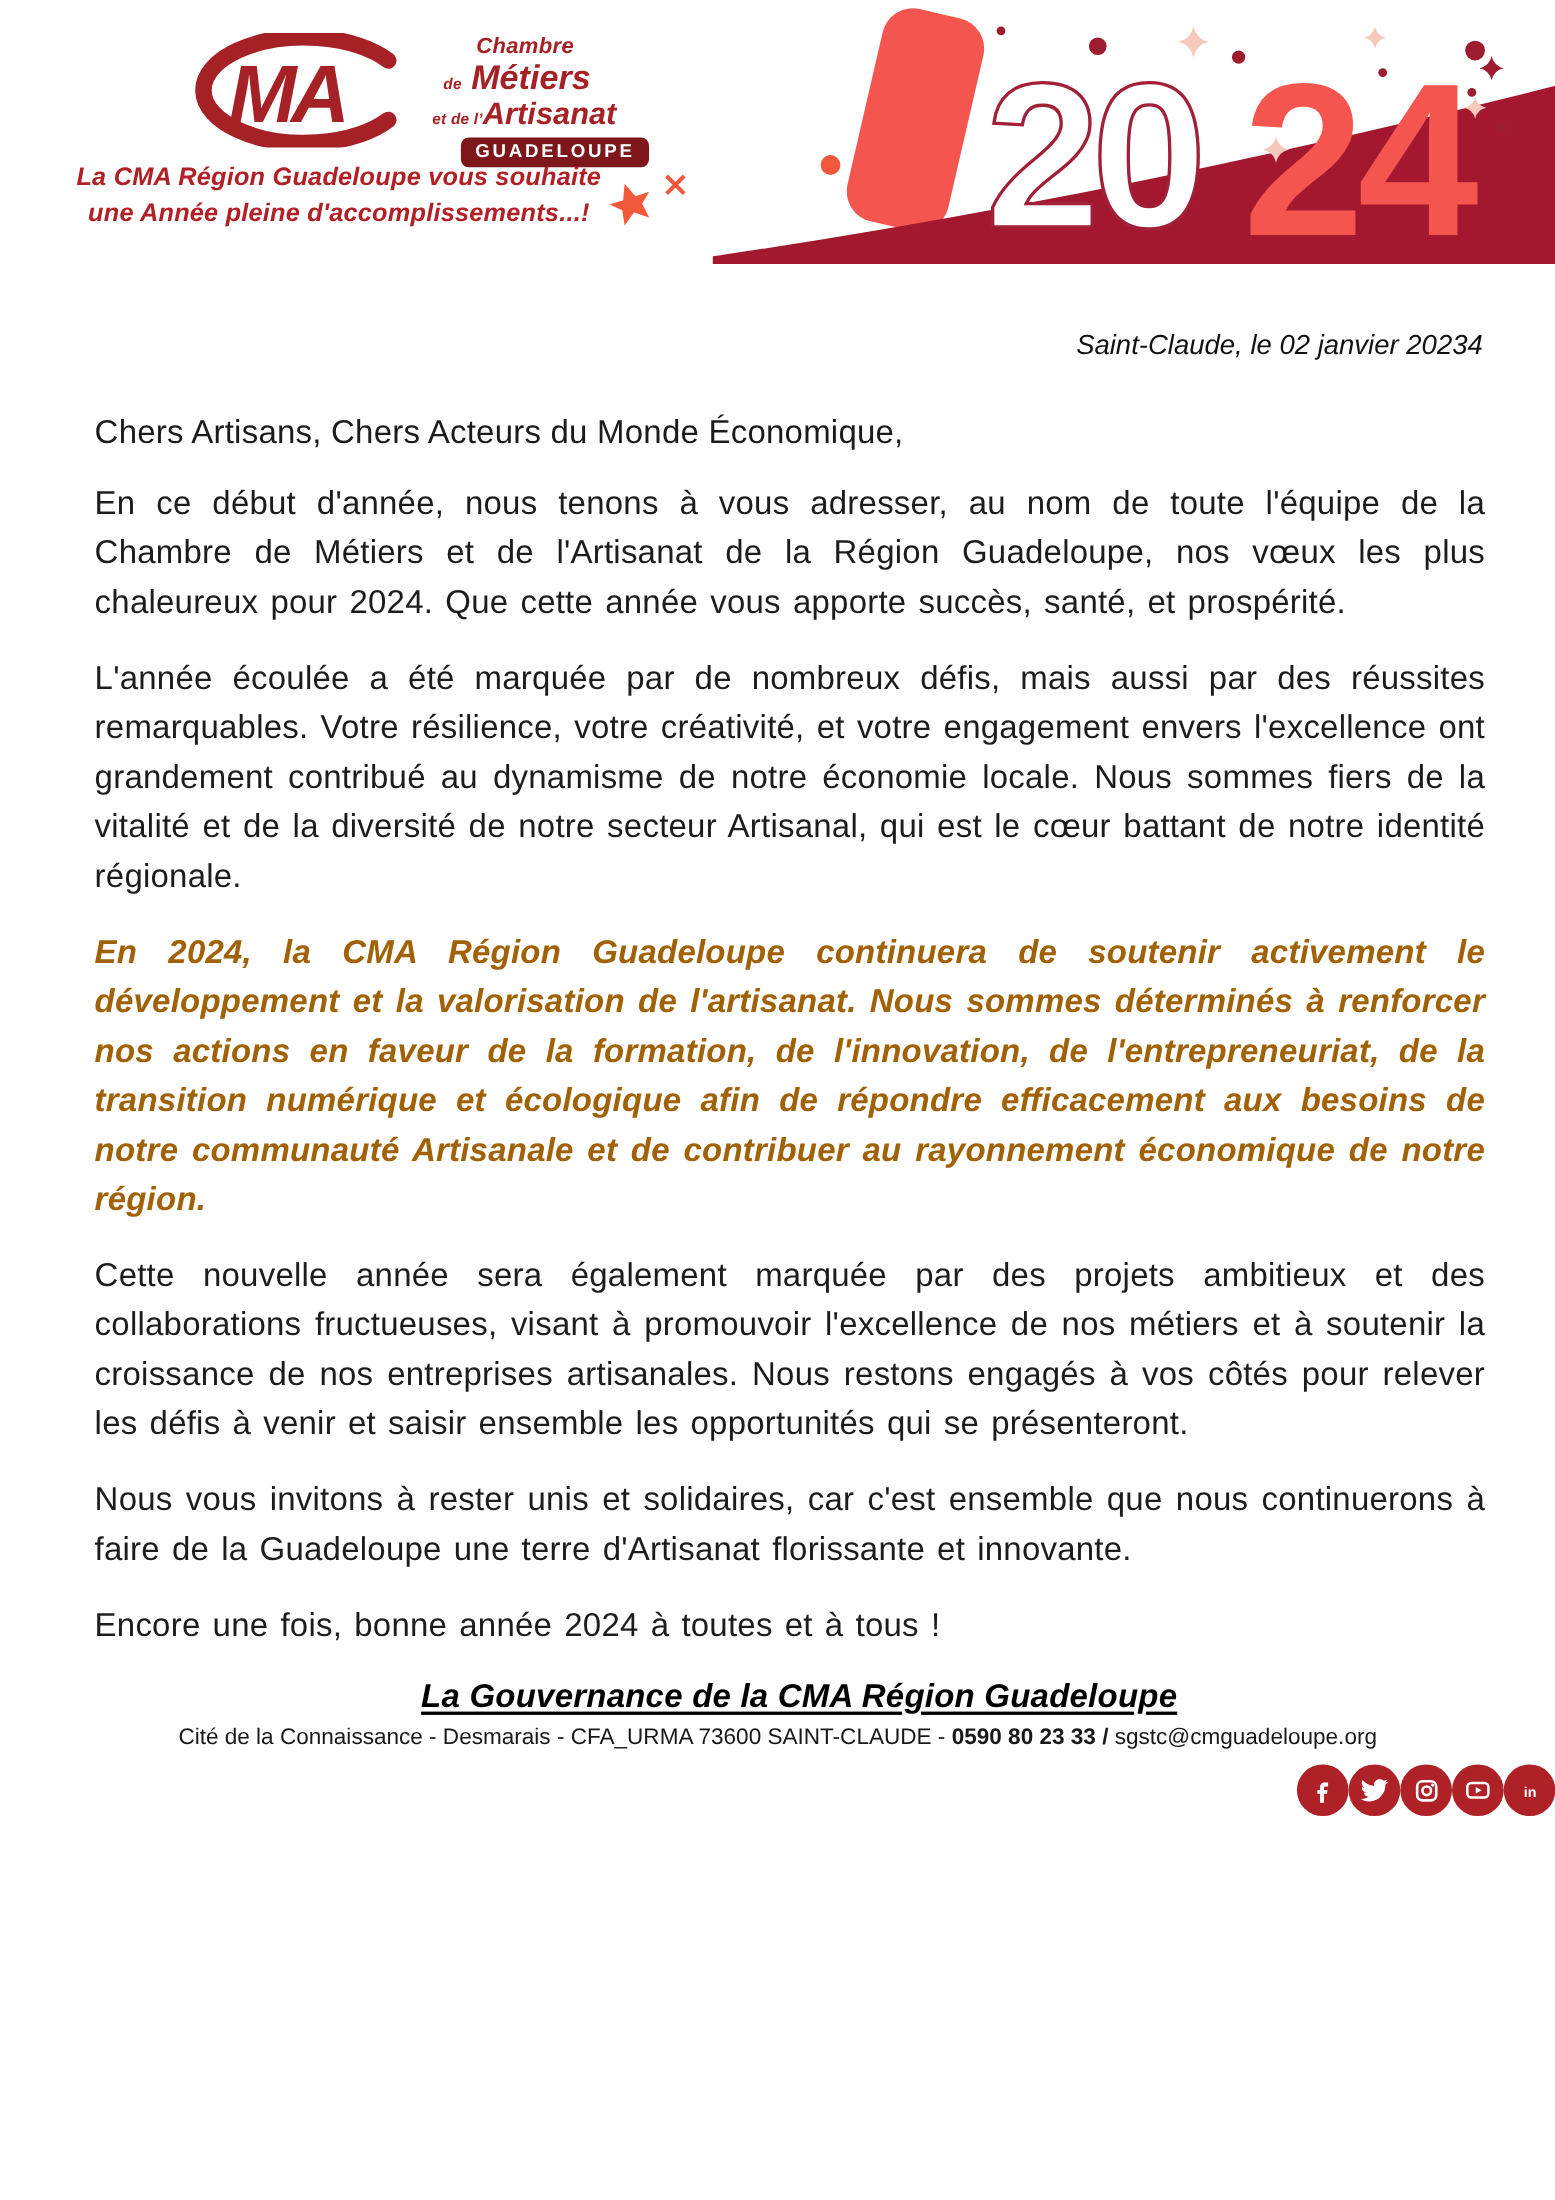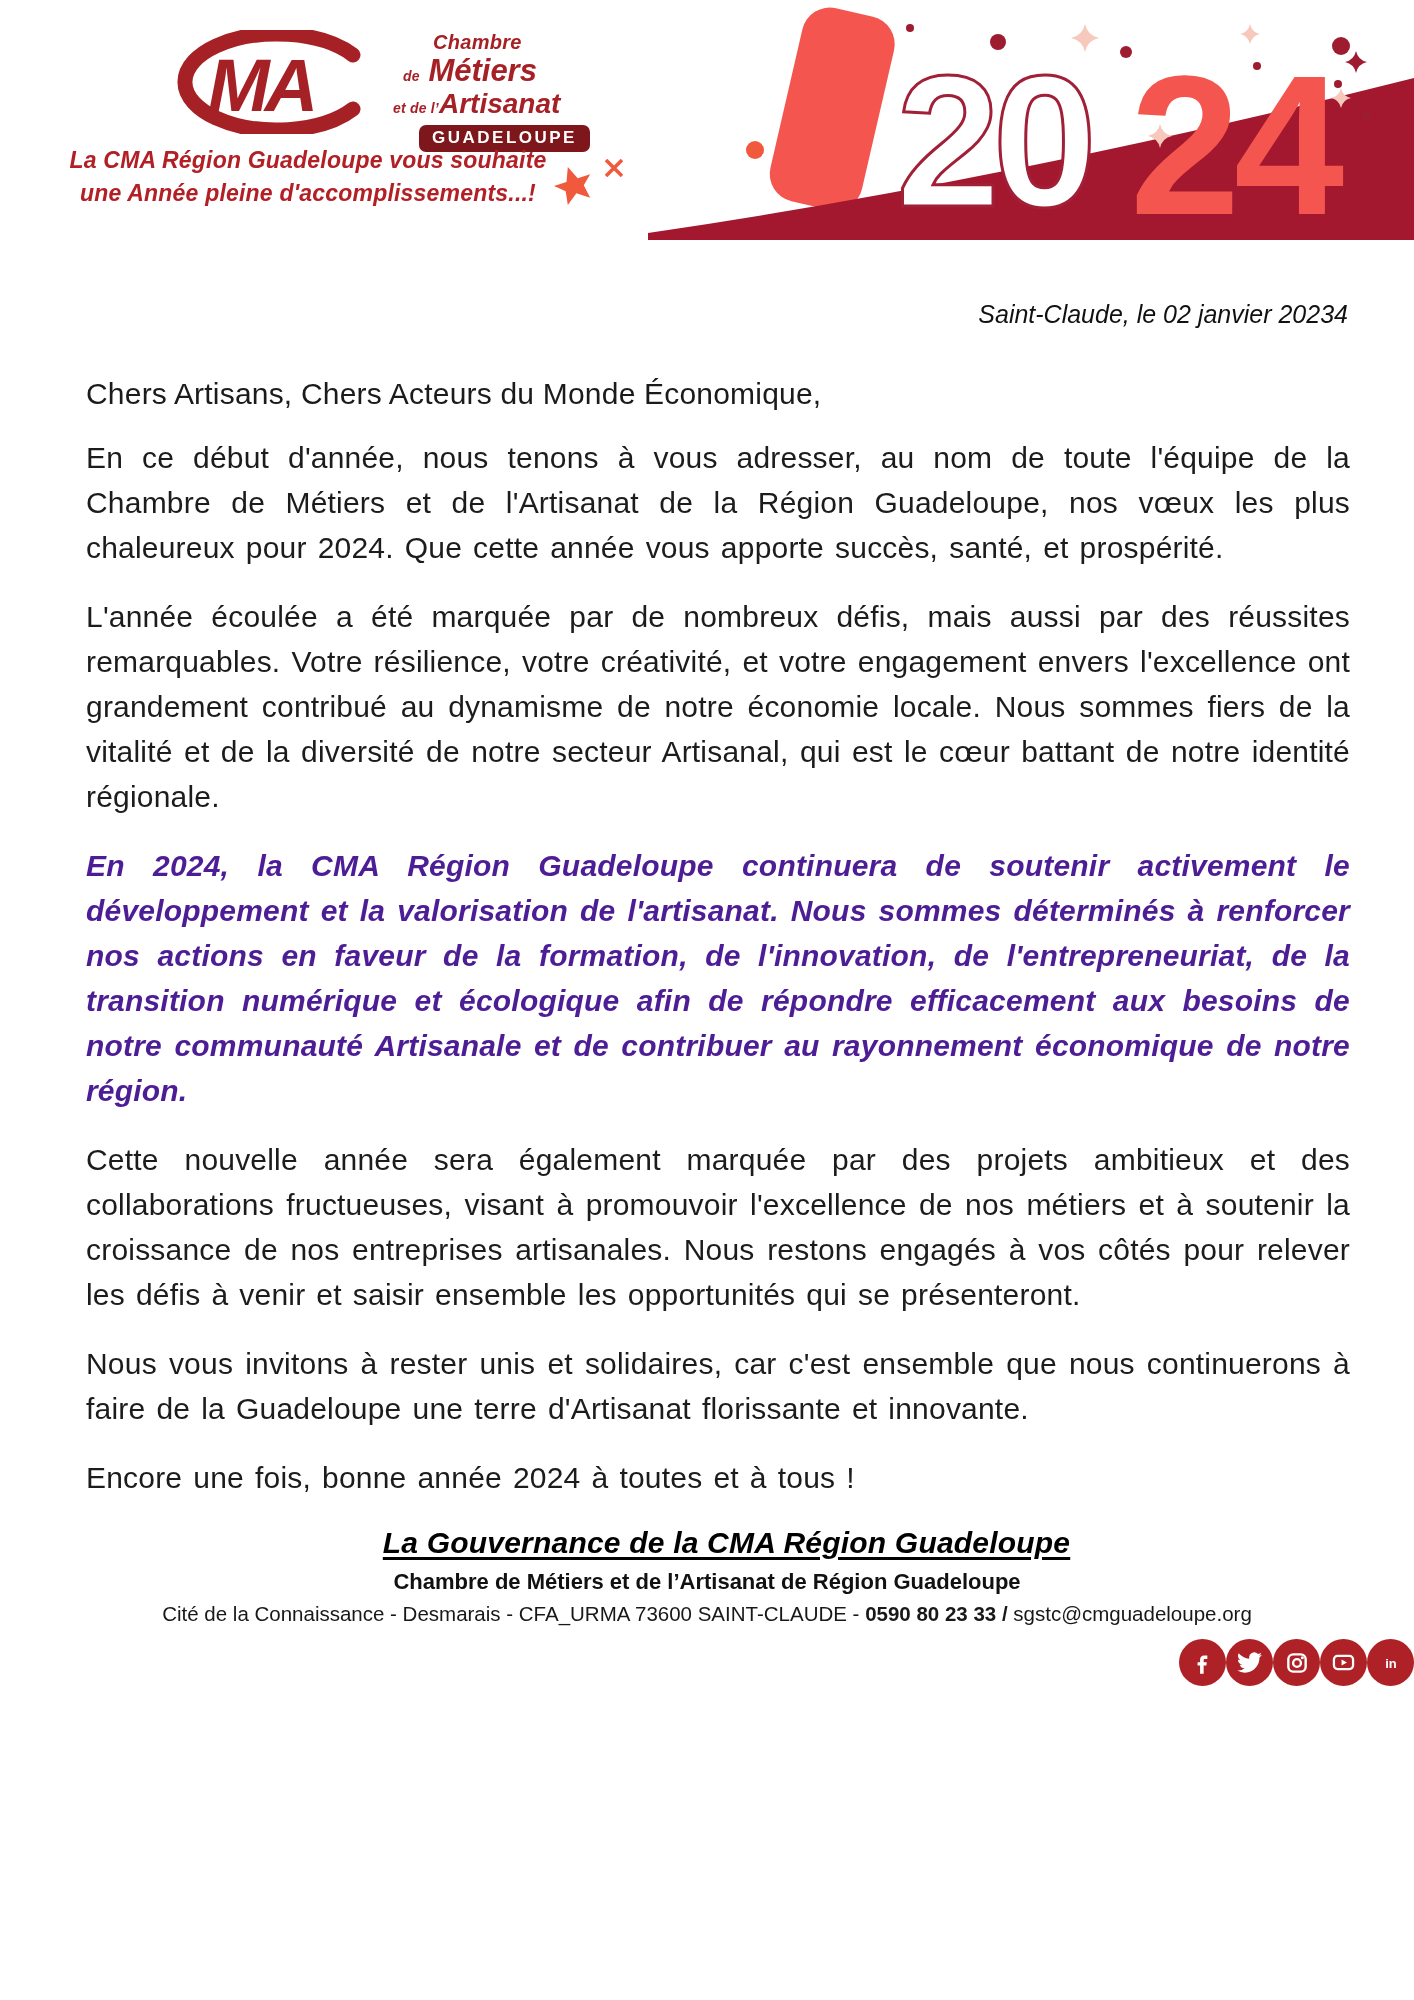--- a/index.html
+++ b/index.html
@@ -32,21 +32,21 @@
   
   .letter{padding:0 64px 0 86px;}
   .dateline{
     margin:60px 2px 0 0;text-align:right;font-style:italic;font-size:25px;color:#111;
   }
   .greeting{margin:48px 0 0;font-size:30px;letter-spacing:.2px;}
   .para{
     margin:24px 0 0;font-size:30px;line-height:1.5;text-align:justify;
     letter-spacing:.2px;word-spacing:2.5px;color:#1c1c1c;
   }
-  .para.emphasis{font-weight:bold;font-style:italic;color:#4c1d95;word-spacing:1px;}
+  .para.emphasis{font-weight:bold;font-style:italic;color:#a16207;word-spacing:1px;}
   
   .footer{text-align:center;margin-top:26px;}
   .signature{
     font-size:30px;font-weight:bold;font-style:italic;color:#000;
     text-decoration:underline;text-decoration-thickness:2.5px;text-underline-offset:4px;
     letter-spacing:.2px;
     padding-left:39px;
   }
   .org-line{margin-top:9px;font-size:22px;font-weight:bold;color:#111;}
   .address-line{margin-top:7px;font-size:20.5px;color:#181818;}
@@ -129,21 +129,20 @@
     <p class="para">En ce début d'année, nous tenons à vous adresser, au nom de toute l'équipe de la Chambre de Métiers et de l'Artisanat de la Région Guadeloupe, nos vœux les plus chaleureux pour 2024. Que cette année vous apporte succès, santé, et prospérité.</p>
     <p class="para">L'année écoulée a été marquée par de nombreux défis, mais aussi par des réussites remarquables. Votre résilience, votre créativité, et votre engagement envers l'excellence ont grandement contribué au dynamisme de notre économie locale. Nous sommes fiers de la vitalité et de la diversité de notre secteur Artisanal, qui est le cœur battant de notre identité régionale.</p>
     <p class="para emphasis">En 2024, la CMA Région Guadeloupe continuera de soutenir activement le développement et la valorisation de l'artisanat. Nous sommes déterminés à renforcer nos actions en faveur de la formation, de l'innovation, de l'entrepreneuriat, de la transition numérique et écologique afin de répondre efficacement aux besoins de notre communauté Artisanale et de contribuer au rayonnement économique de notre région.</p>
     <p class="para">Cette nouvelle année sera également marquée par des projets ambitieux et des collaborations fructueuses, visant à promouvoir l'excellence de nos métiers et à soutenir la croissance de nos entreprises artisanales. Nous restons engagés à vos côtés pour relever les défis à venir et saisir ensemble les opportunités qui se présenteront.</p>
     <p class="para">Nous vous invitons à rester unis et solidaires, car c'est ensemble que nous continuerons à faire de la Guadeloupe une terre d'Artisanat florissante et innovante.</p>
     <p class="para">Encore une fois, bonne année 2024 à toutes et à tous !</p>
   </div>
 
   <div class="footer">
     <div class="signature">La Gouvernance de la CMA Région Guadeloupe</div>
-    <div class="org-line">Chambre de Métiers et de l’Artisanat de Région Guadeloupe</div>
     <div class="address-line"><span>Cité de la Connaissance - Desmarais - CFA_URMA 73600 SAINT-CLAUDE - </span><span class="bold">0590 80 23 33 / </span><span>sgstc@cmguadeloupe.org</span></div>
 
     <div class="social-row">
       <div class="social-btn">
         <svg width="26" height="26" viewBox="0 0 24 24">
           <path fill="#fff" d="M13.6 8.3h2.4V5.1h-2.8c-2.8 0-3.9 1.9-3.9 4v2.2H7v3.1h2.3V22h3.3v-7.6h2.5l.4-3.1h-2.9V9.4c0-.7.4-1.1 1-1.1z"></path>
         </svg>
       </div>
       <div class="social-btn">
         <svg width="25" height="25" viewBox="0 0 24 24">

